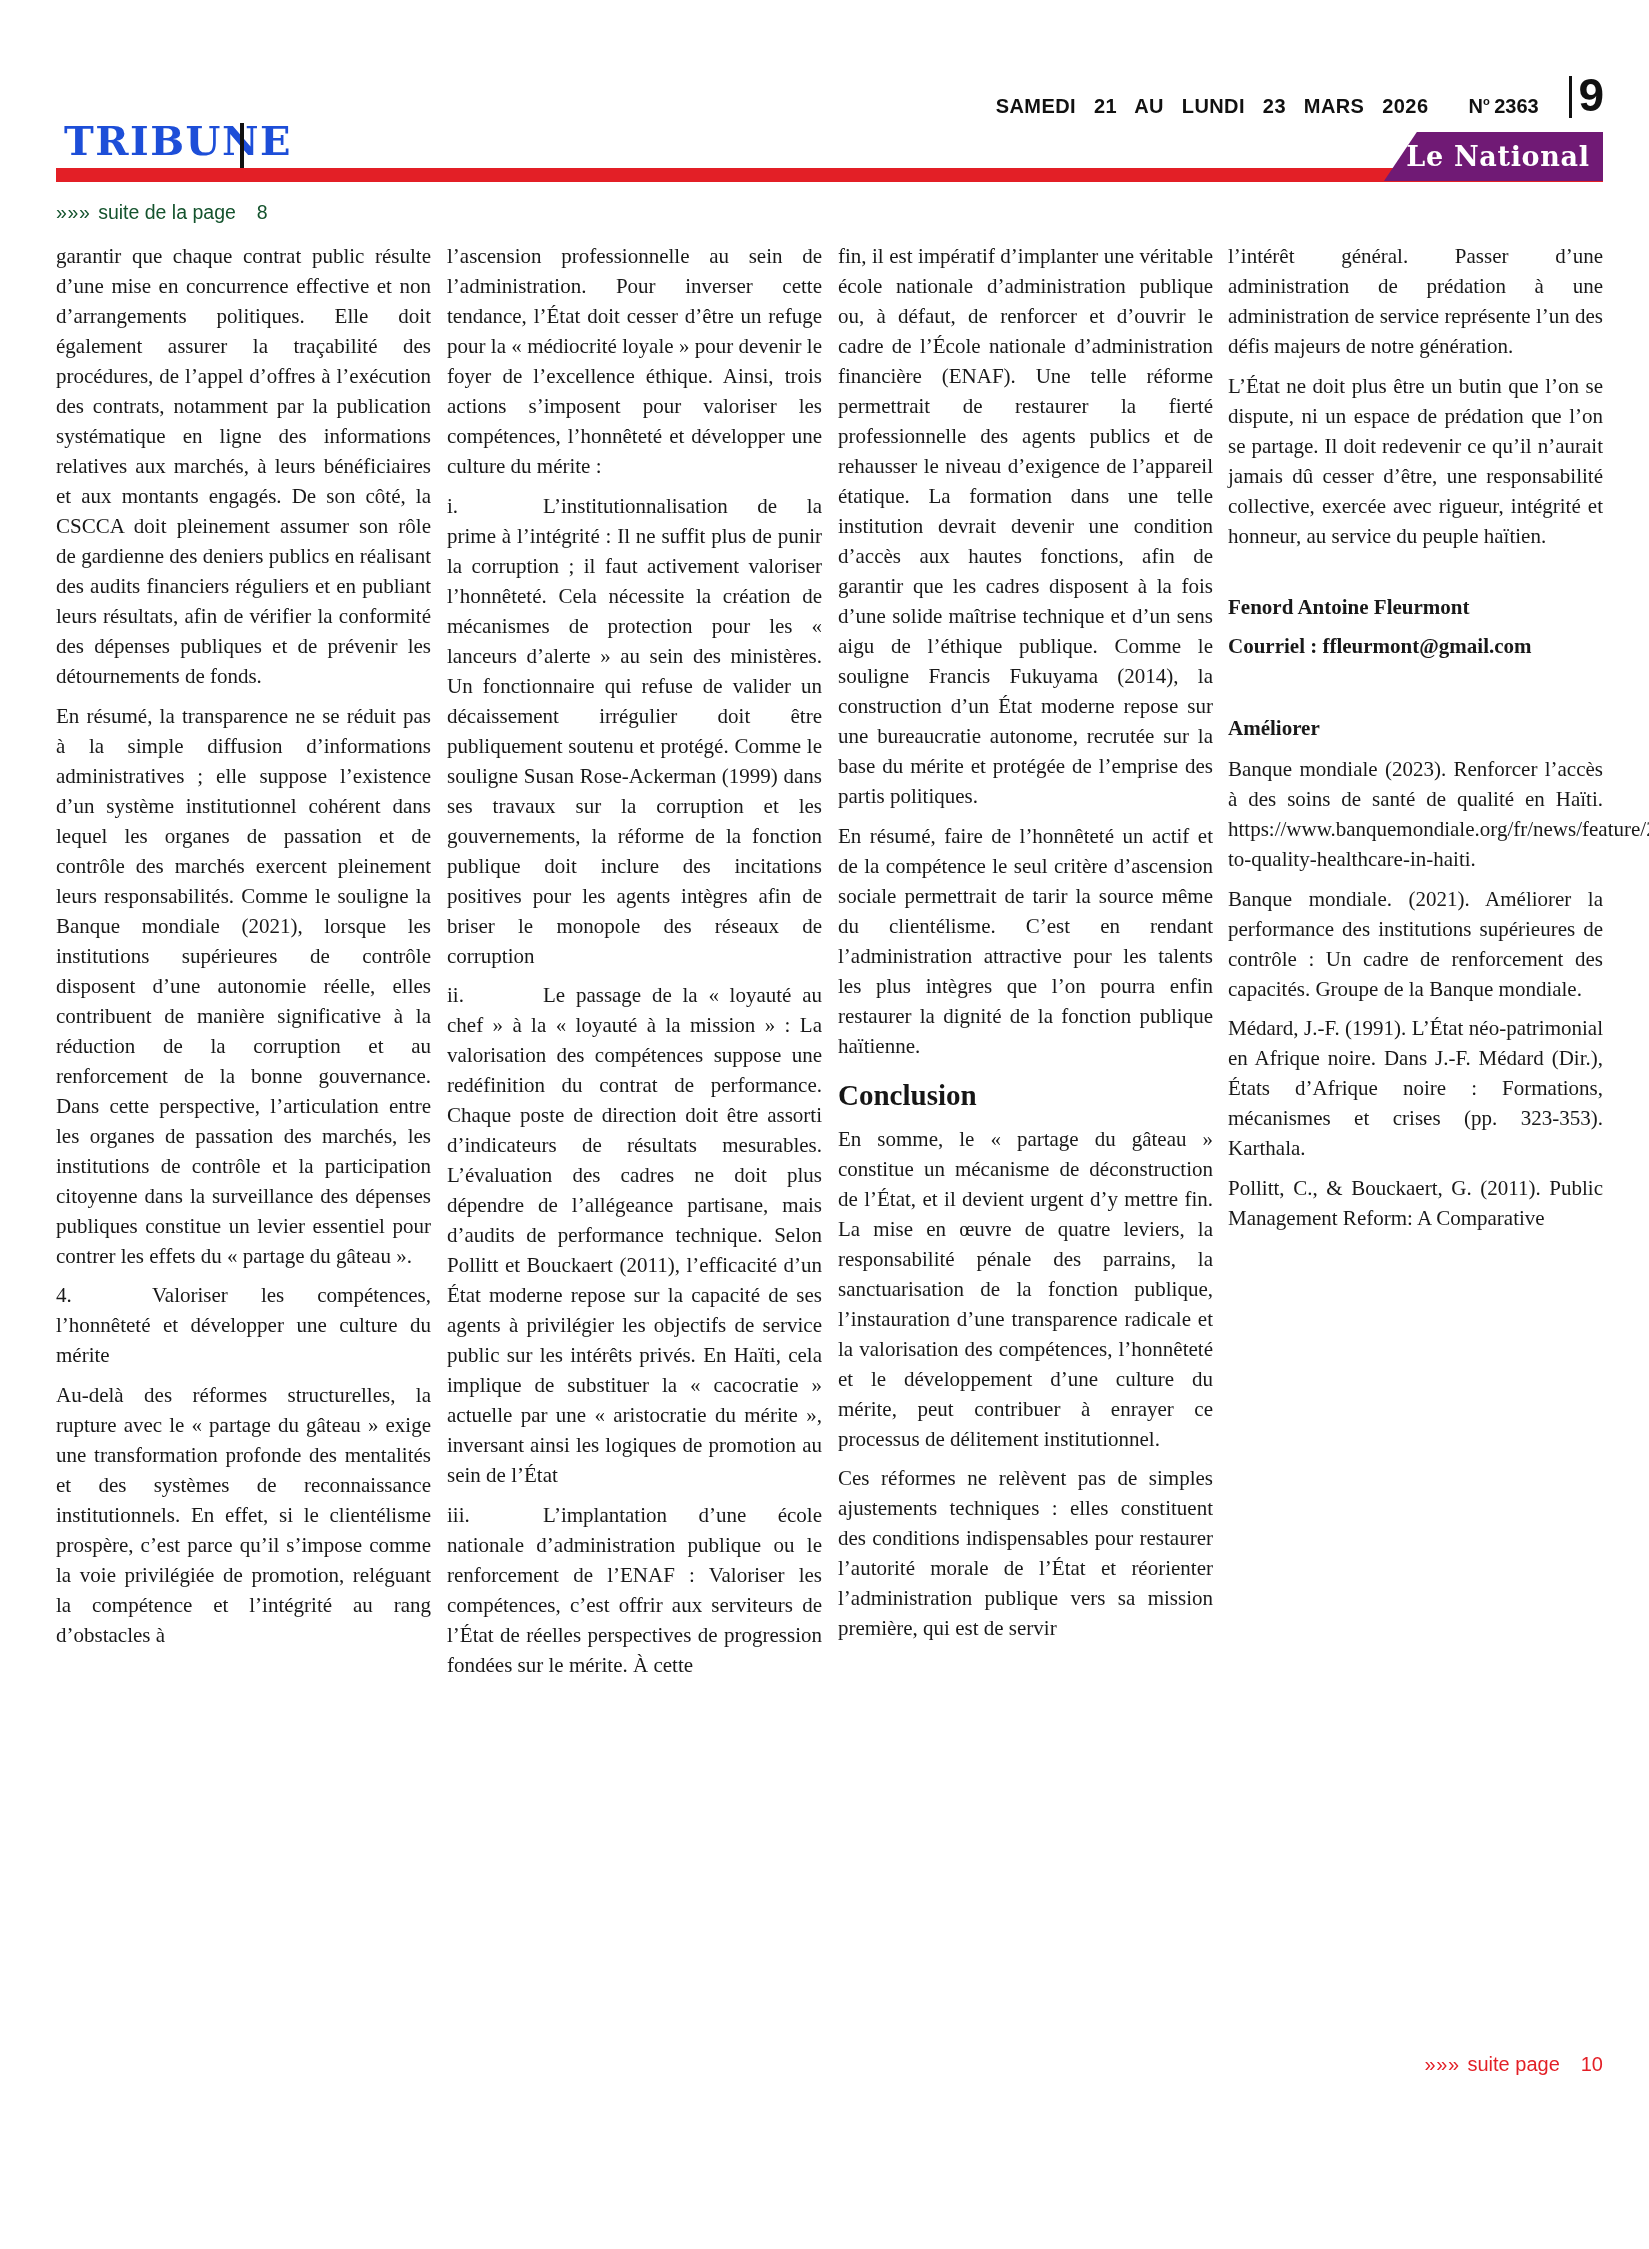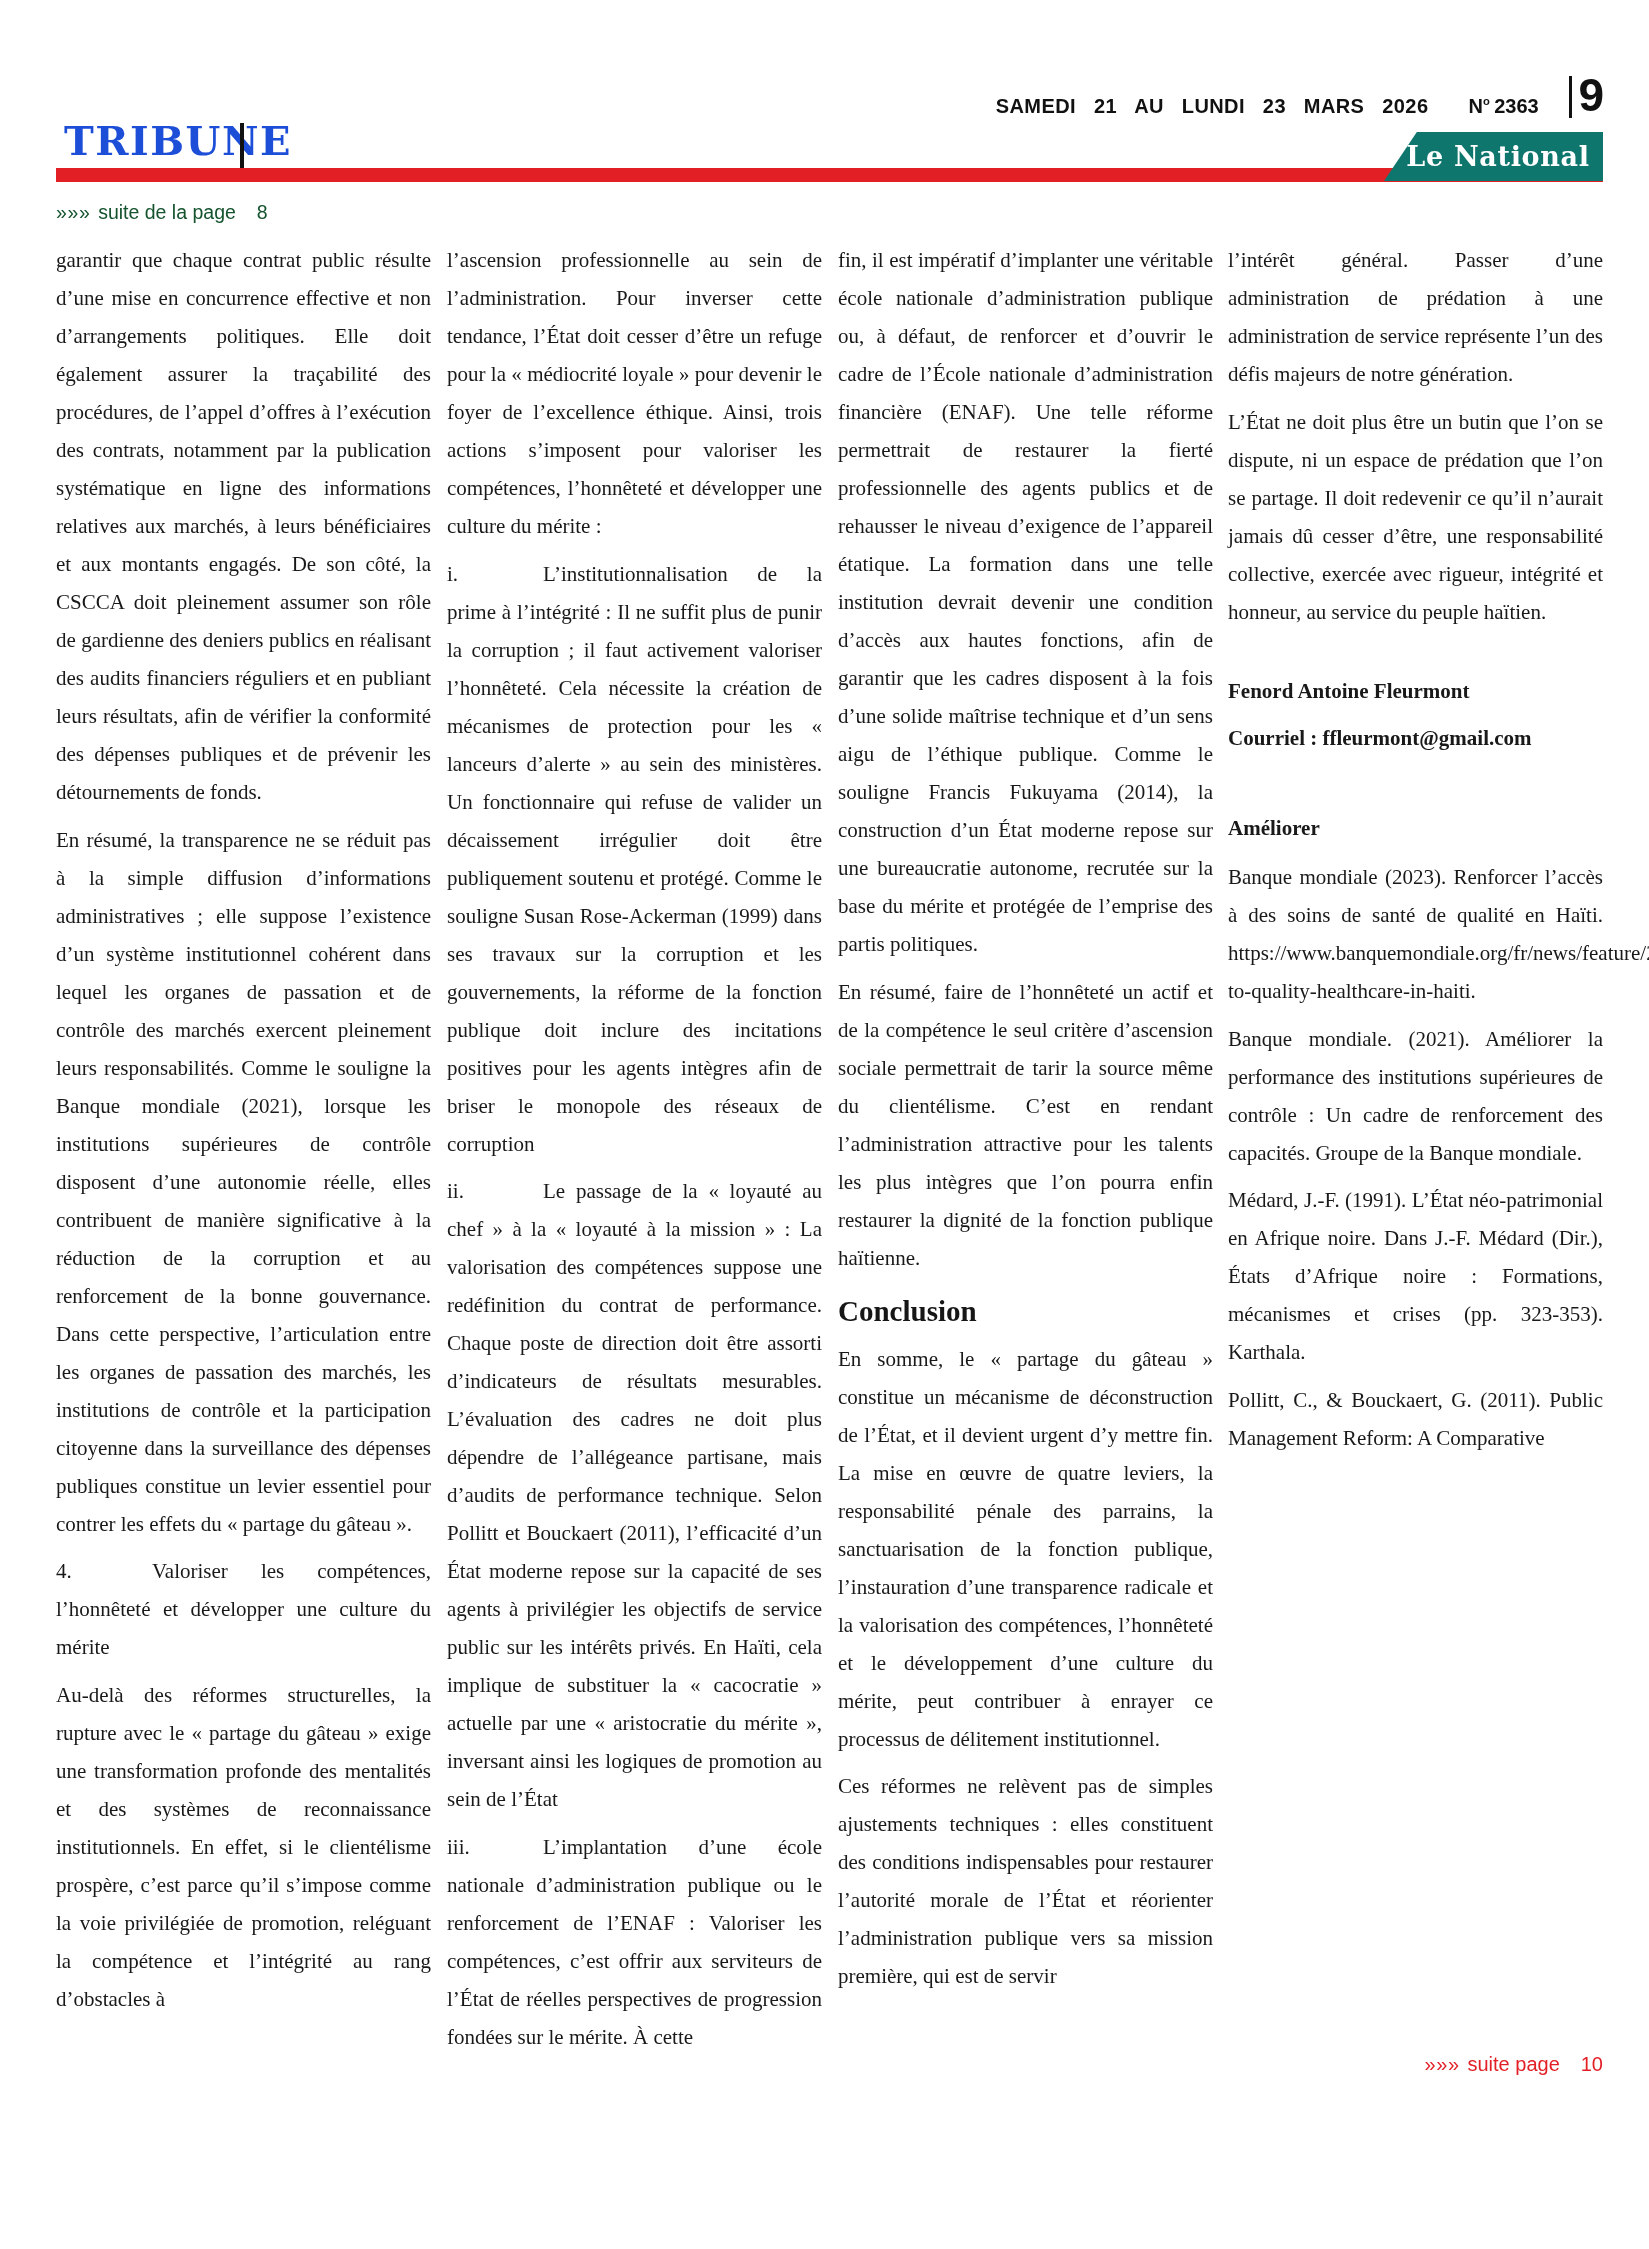--- a/index.html
+++ b/index.html
@@ -31,21 +31,21 @@
   .suite-top{position:absolute;left:56px;top:201px;}
   .suite-bottom{position:absolute;left:1228px;top:2053px;width:375px;text-align:right;font-size:20px;}
   .suite .pg{margin-left:21px;}
   .suite .marks{margin-right:7.5px;letter-spacing:0.7px;}
 
   
   .columns{position:absolute;top:241px;left:0;width:1650px;}
   .col{position:absolute;top:0;width:375px;}
   .col1{left:56px;} .col2{left:447px;} .col3{left:838px;} .col4{left:1228px;}
 
-  .col p{margin:0 0 9.7px 0;font-size:21px;line-height:38px;text-align:justify;}
+  .col p{margin:0 0 9.7px 0;font-size:21px;line-height:30px;text-align:justify;}
   .num-item .marker{display:inline-block;width:96px;}
   .h-conclusion{font-family:"Liberation Serif",serif;font-weight:700;font-size:29px;
                 margin:18px 0 12px 0;color:#161616;}
   .author{font-weight:700;margin-top:41px !important;}
   .courriel{font-weight:700;}
   .refs-title{font-weight:700;font-size:23px;margin-top:52px !important;margin-bottom:10.5px !important;}
   .end-marker{display:inline-block;width:19px;height:15.7px;background:#111;margin-left:5.2px;
               vertical-align:-1.5px;
               clip-path:polygon(28% 0,72% 0,100% 32%,100% 68%,72% 100%,28% 100%,0 68%,0 32%);}
 </style>
@@ -58,21 +58,21 @@
     <span class="date-text">SAMEDI 21 AU LUNDI 23 MARS 2026</span>
     <span class="issue"><span>N</span><sup>o</sup><span class="num">2363</span></span>
     <span class="pageno-bar"></span>
     <span class="pageno">9</span>
   </div>
 
   <div class="section-title">TRIBUNE</div>
   <div class="section-divider"></div>
 
   <div class="red-band" style="background: rgb(227, 31, 38);"></div>
-  <div class="brand-box" style="background: #0f766e;">
+  <div class="brand-box" style="background: #701a75;">
     <span>Le National</span>
   </div>
 
   <div class="suite suite-top" style="color: #14532d; text-align: center;">
     <span class="marks">»»»</span><span>suite de la page</span><span class="pg">8</span>
   </div>
 
   <div class="columns">
 
     <div class="col col1">

